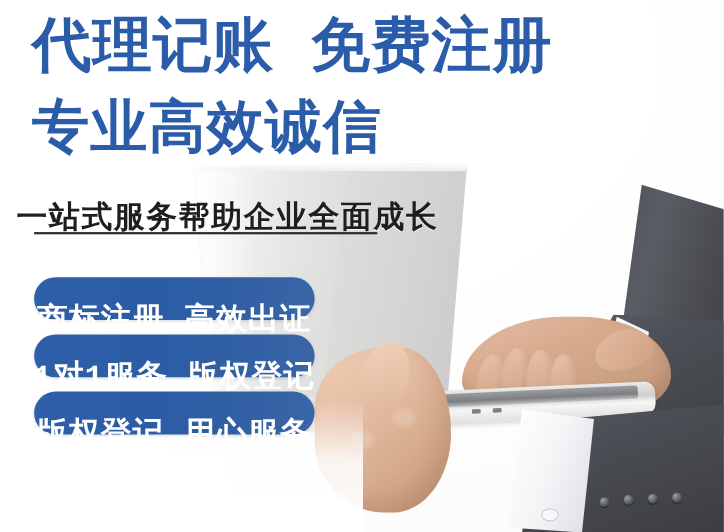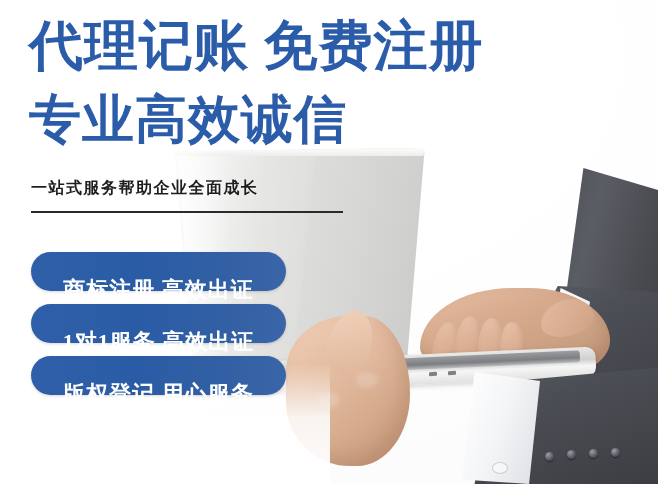--- a/index.html
+++ b/index.html
@@ -6,21 +6,21 @@
     margin: 0;
     padding: 0;
     background: #ffffff;
   }
   #banner {
     position: relative;
     width: 658px;
     height: 484px;
     overflow: hidden;
     background: #fdba74;
-    font-family: Liberation Serif, serif;
+    font-family: Liberation Mono, monospace;
     user-select: none;
   }
 
   
   .photo-layer {
     position: absolute;
     inset: 0;
     overflow: hidden;
   }
   .photo-bg {
@@ -274,23 +274,23 @@
     line-height: 64px;
   }
   .headline.line-2 {
     top: 88px;
     font-size: 52px;
     line-height: 64px;
   }
 
   .subheadline {
     position: absolute;
-    left: 31px;
+    left: 15px;
     top: 178px;
-    font-size: 16px;
+    font-size: 28px;
     font-weight: bold;
     color: #1e1e1e;
     letter-spacing: 1.5px;
     white-space: nowrap;
     text-shadow: 0 1px 1px rgba(255,255,255,.8);
   }
   .subrule {
     position: absolute;
     left: 31px;
     top: 211px;
@@ -311,21 +311,21 @@
     border-radius: 20px;
     background: linear-gradient(92deg, #2f5fa8 0%, #2a5ca6 42%, #315fa3 72%, #3a66a8 100%);
     box-shadow: 0 1px 3px rgba(0,0,0,.16);
     display: flex;
     align-items: center;
     justify-content: center;
   }
   .pill:last-child { margin-bottom: 0; }
   .pill-label {
     color: #ffffff;
-    font-size: 22px;
+    font-size: 28px;
     font-weight: bold;
     letter-spacing: 1px;
     white-space: nowrap;
     margin-top: 36px;
   }
 </style>
 </head>
 <body>
 
 <div id="banner">
@@ -379,21 +379,21 @@
 
     <div class="subheadline">一站式服务帮助企业全面成长</div>
 
     <div class="subrule"></div>
 
     <div class="pill-list">
       <div class="pill">
         <span class="pill-label">商标注册 高效出证</span>
       </div>
       <div class="pill">
-        <span class="pill-label">1对1服务 高效出证</span>
+        <span class="pill-label">1对1服务 版权登记</span>
       </div>
       <div class="pill">
         <span class="pill-label">版权登记 用心服务</span>
       </div>
     </div>
 
   </div>
 </div>
 
 </body></html>

